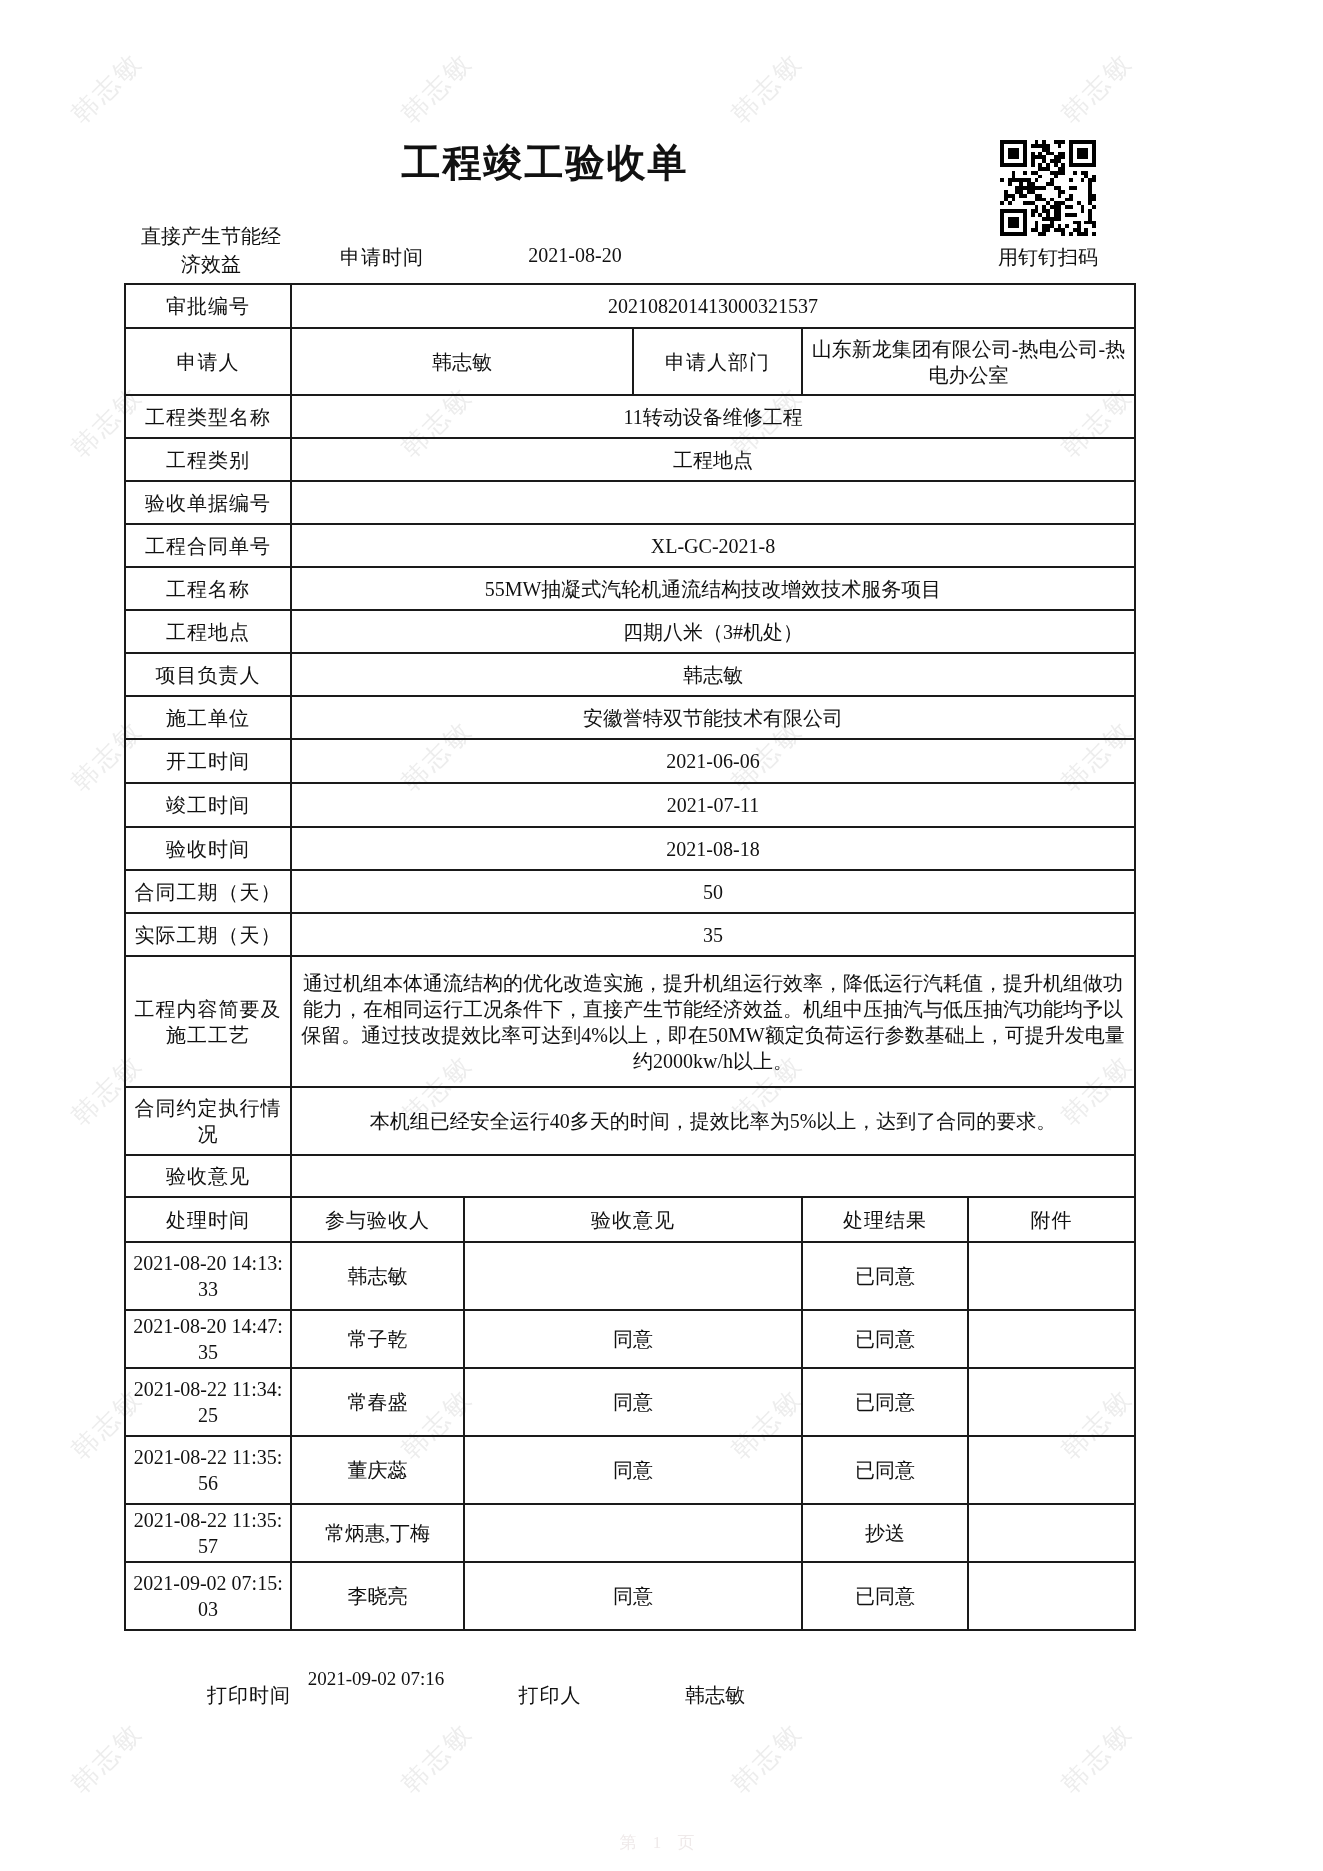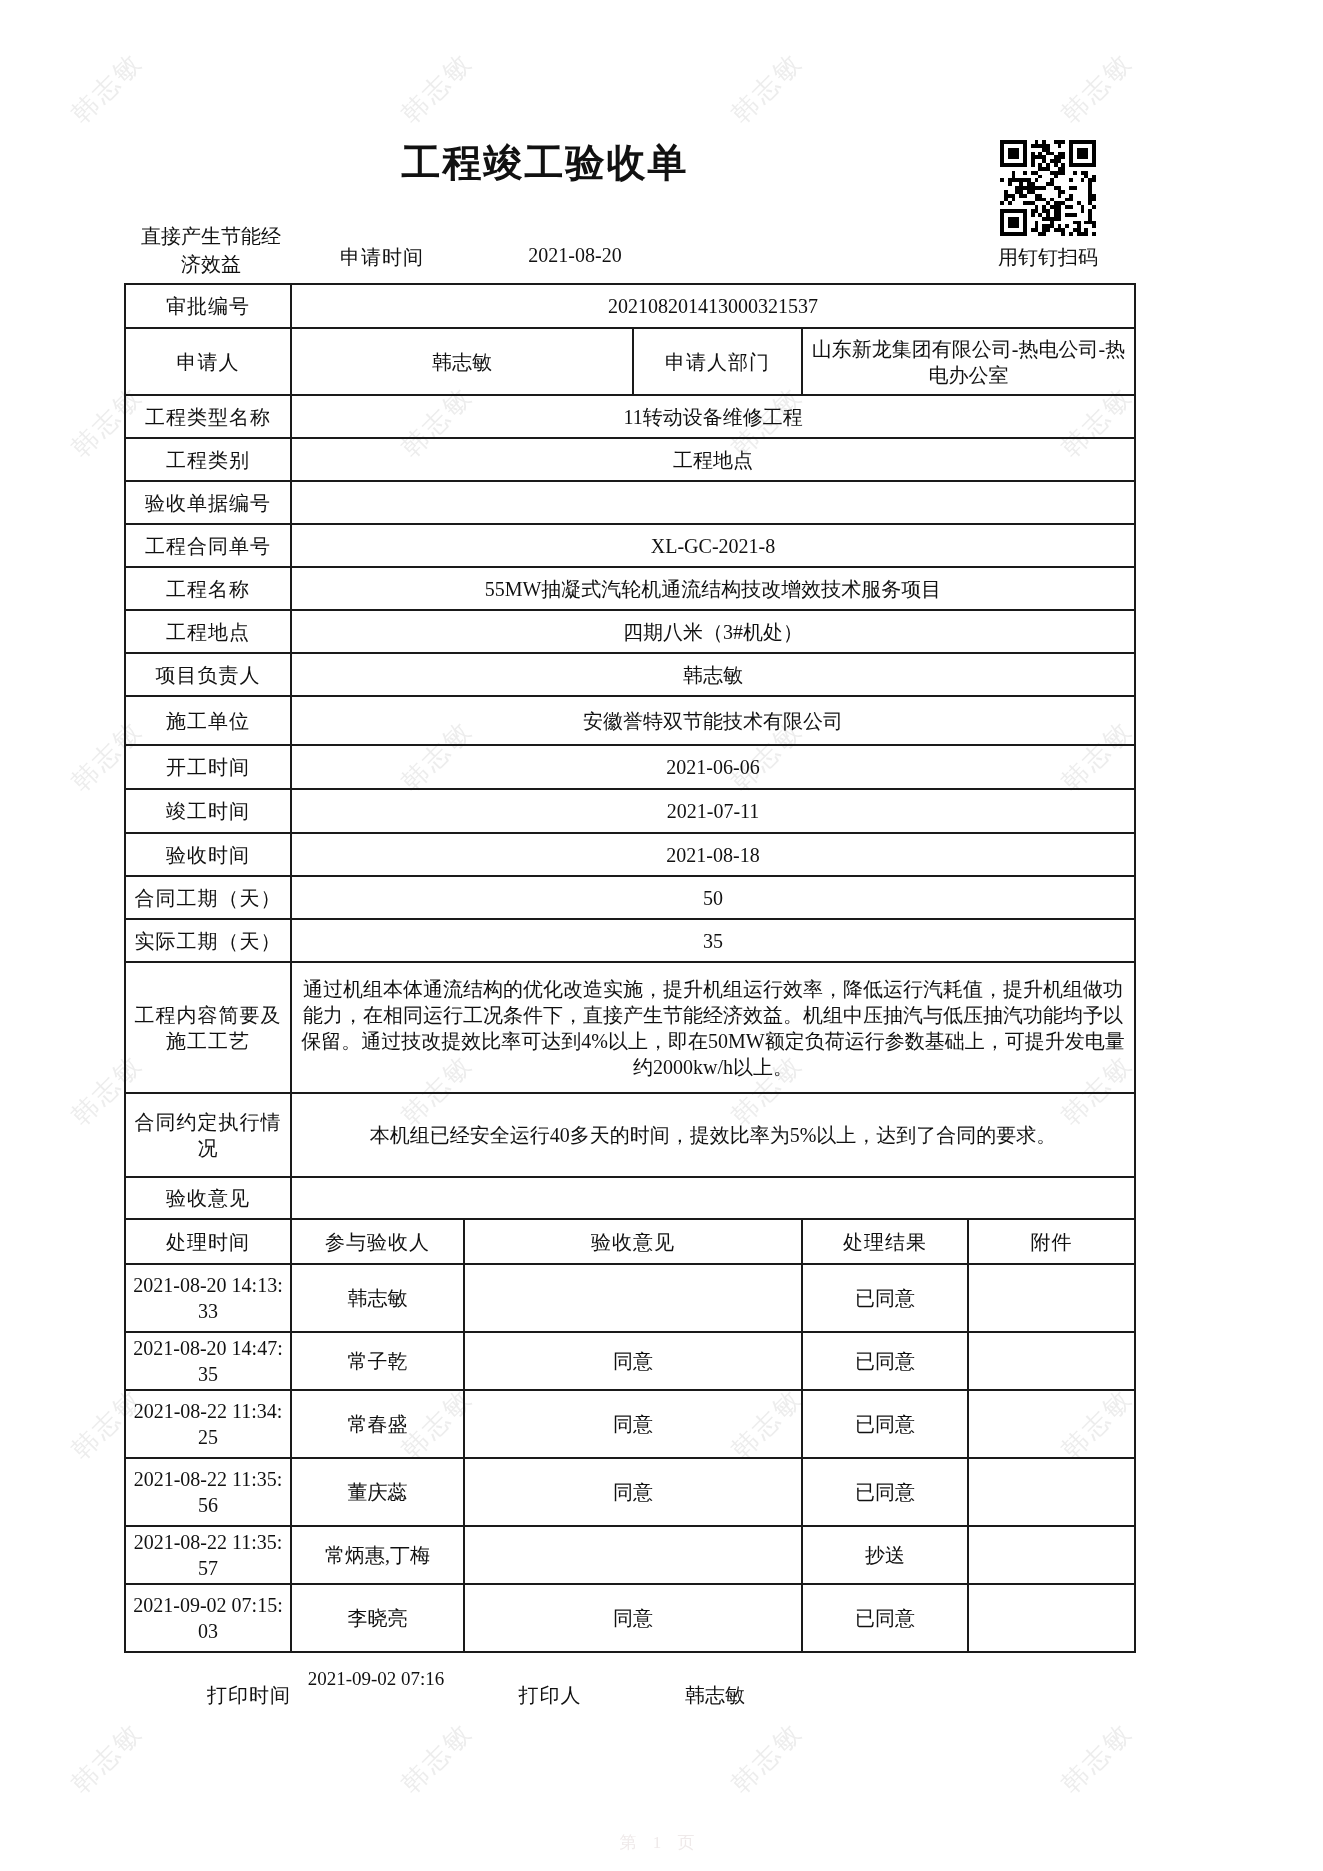--- a/index.html
+++ b/index.html
@@ -439,21 +439,21 @@
         <td colspan="5">55MW抽凝式汽轮机通流结构技改增效技术服务项目</td>
       </tr>
       <tr style="height:43px">
         <td class="lbl">工程地点</td>
         <td colspan="5">四期八米（3#机处）</td>
       </tr>
       <tr style="height:43px">
         <td class="lbl">项目负责人</td>
         <td colspan="5">韩志敏</td>
       </tr>
-      <tr style="height:49px">
+      <tr style="height:43px">
         <td class="lbl">施工单位</td>
         <td colspan="5">安徽誉特双节能技术有限公司</td>
       </tr>
       <tr style="height:44px">
         <td class="lbl">开工时间</td>
         <td colspan="5">2021-06-06</td>
       </tr>
       <tr style="height:44px">
         <td class="lbl">竣工时间</td>
         <td colspan="5">2021-07-11</td>
@@ -467,21 +467,21 @@
         <td colspan="5">50</td>
       </tr>
       <tr style="height:43px">
         <td class="lbl">实际工期（天）</td>
         <td colspan="5">35</td>
       </tr>
       <tr style="height:131px">
         <td class="lbl">工程内容简要及施工工艺</td>
         <td colspan="5" class="summary">通过机组本体通流结构的优化改造实施，提升机组运行效率，降低运行汽耗值，提升机组做功能力，在相同运行工况条件下，直接产生节能经济效益。机组中压抽汽与低压抽汽功能均予以保留。通过技改提效比率可达到4%以上，即在50MW额定负荷运行参数基础上，可提升发电量约2000kw/h以上。</td>
       </tr>
-      <tr style="height:84px">
+      <tr style="height:68px">
         <td class="lbl">合同约定执行情况</td>
         <td colspan="5" class="exec">本机组已经安全运行40多天的时间，提效比率为5%以上，达到了合同的要求。</td>
       </tr>
       <tr style="height:42px">
         <td class="lbl">验收意见</td>
         <td colspan="5"></td>
       </tr>
       <tr style="height:45px">
         <td class="lbl">处理时间</td>
         <td class="lbl">参与验收人</td>

